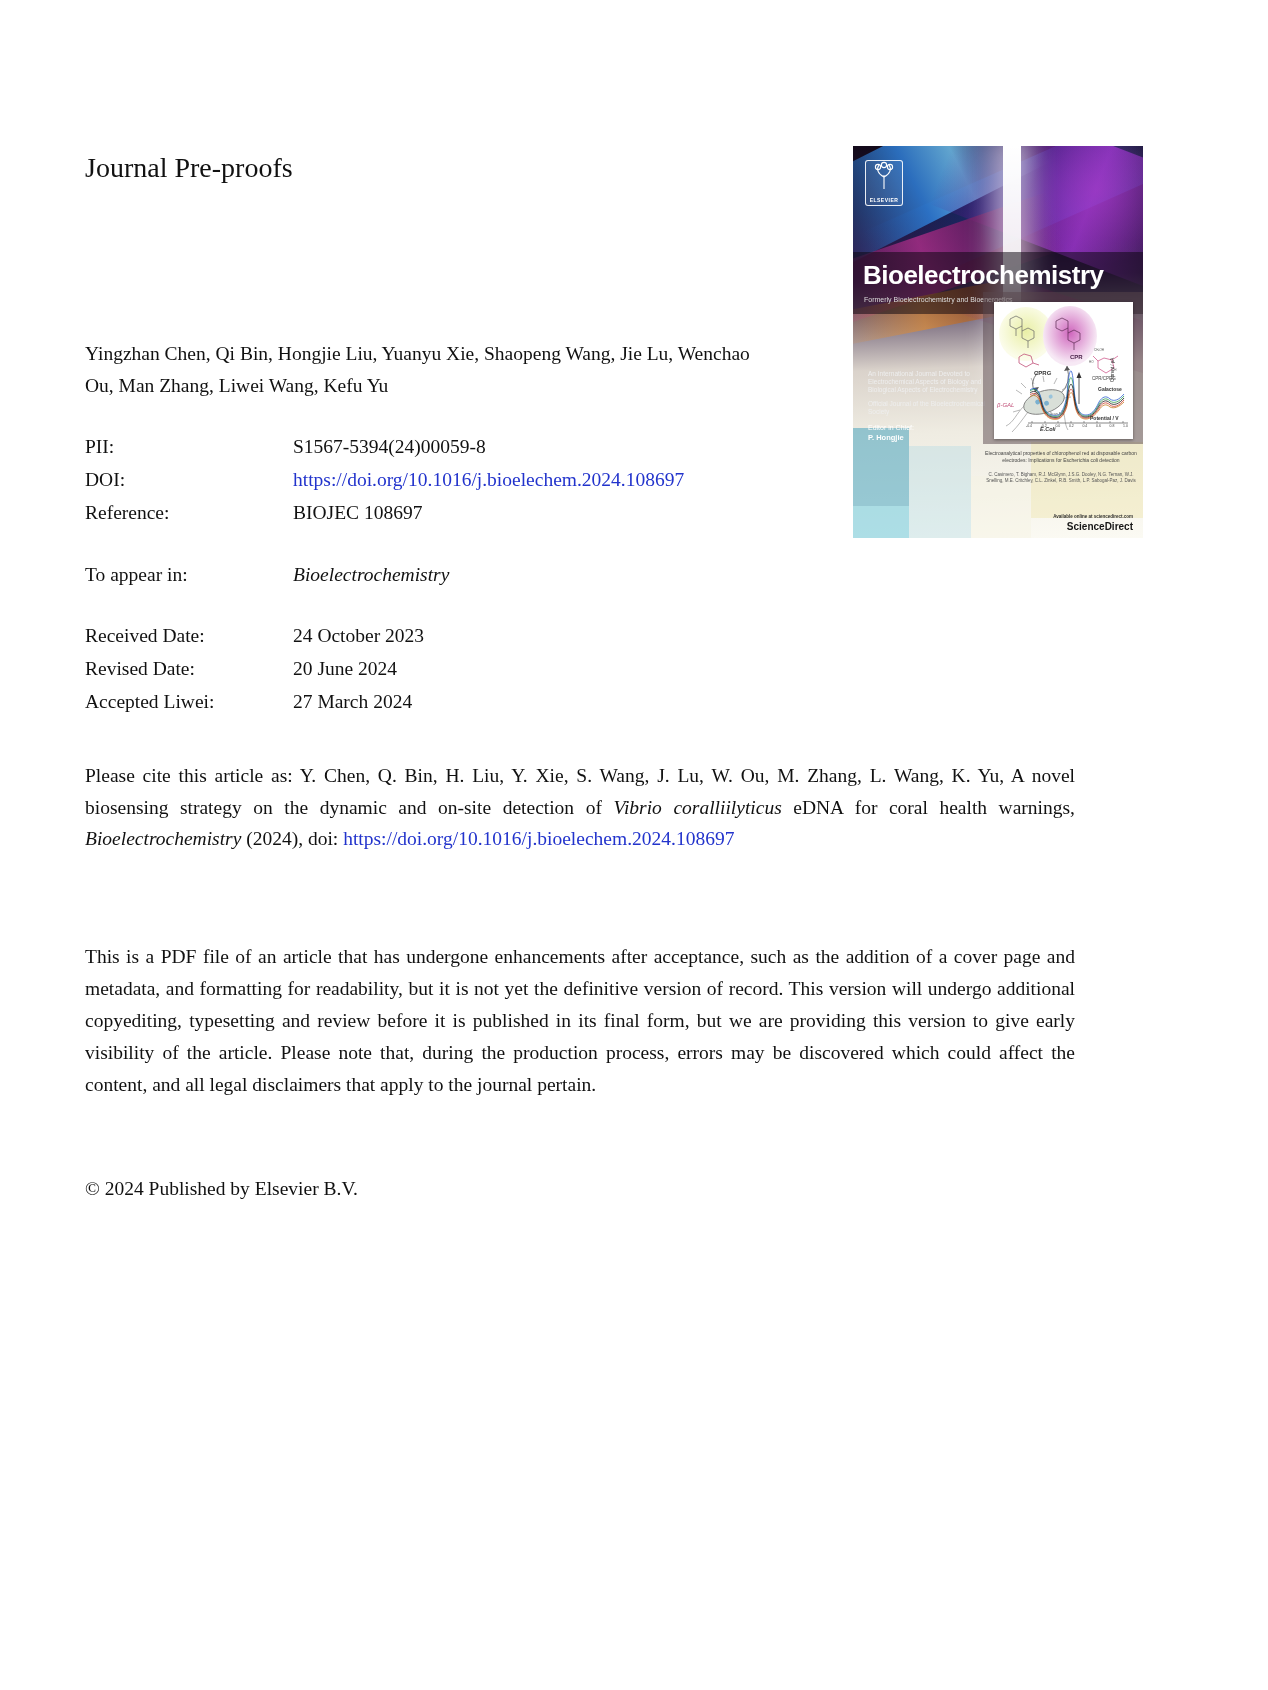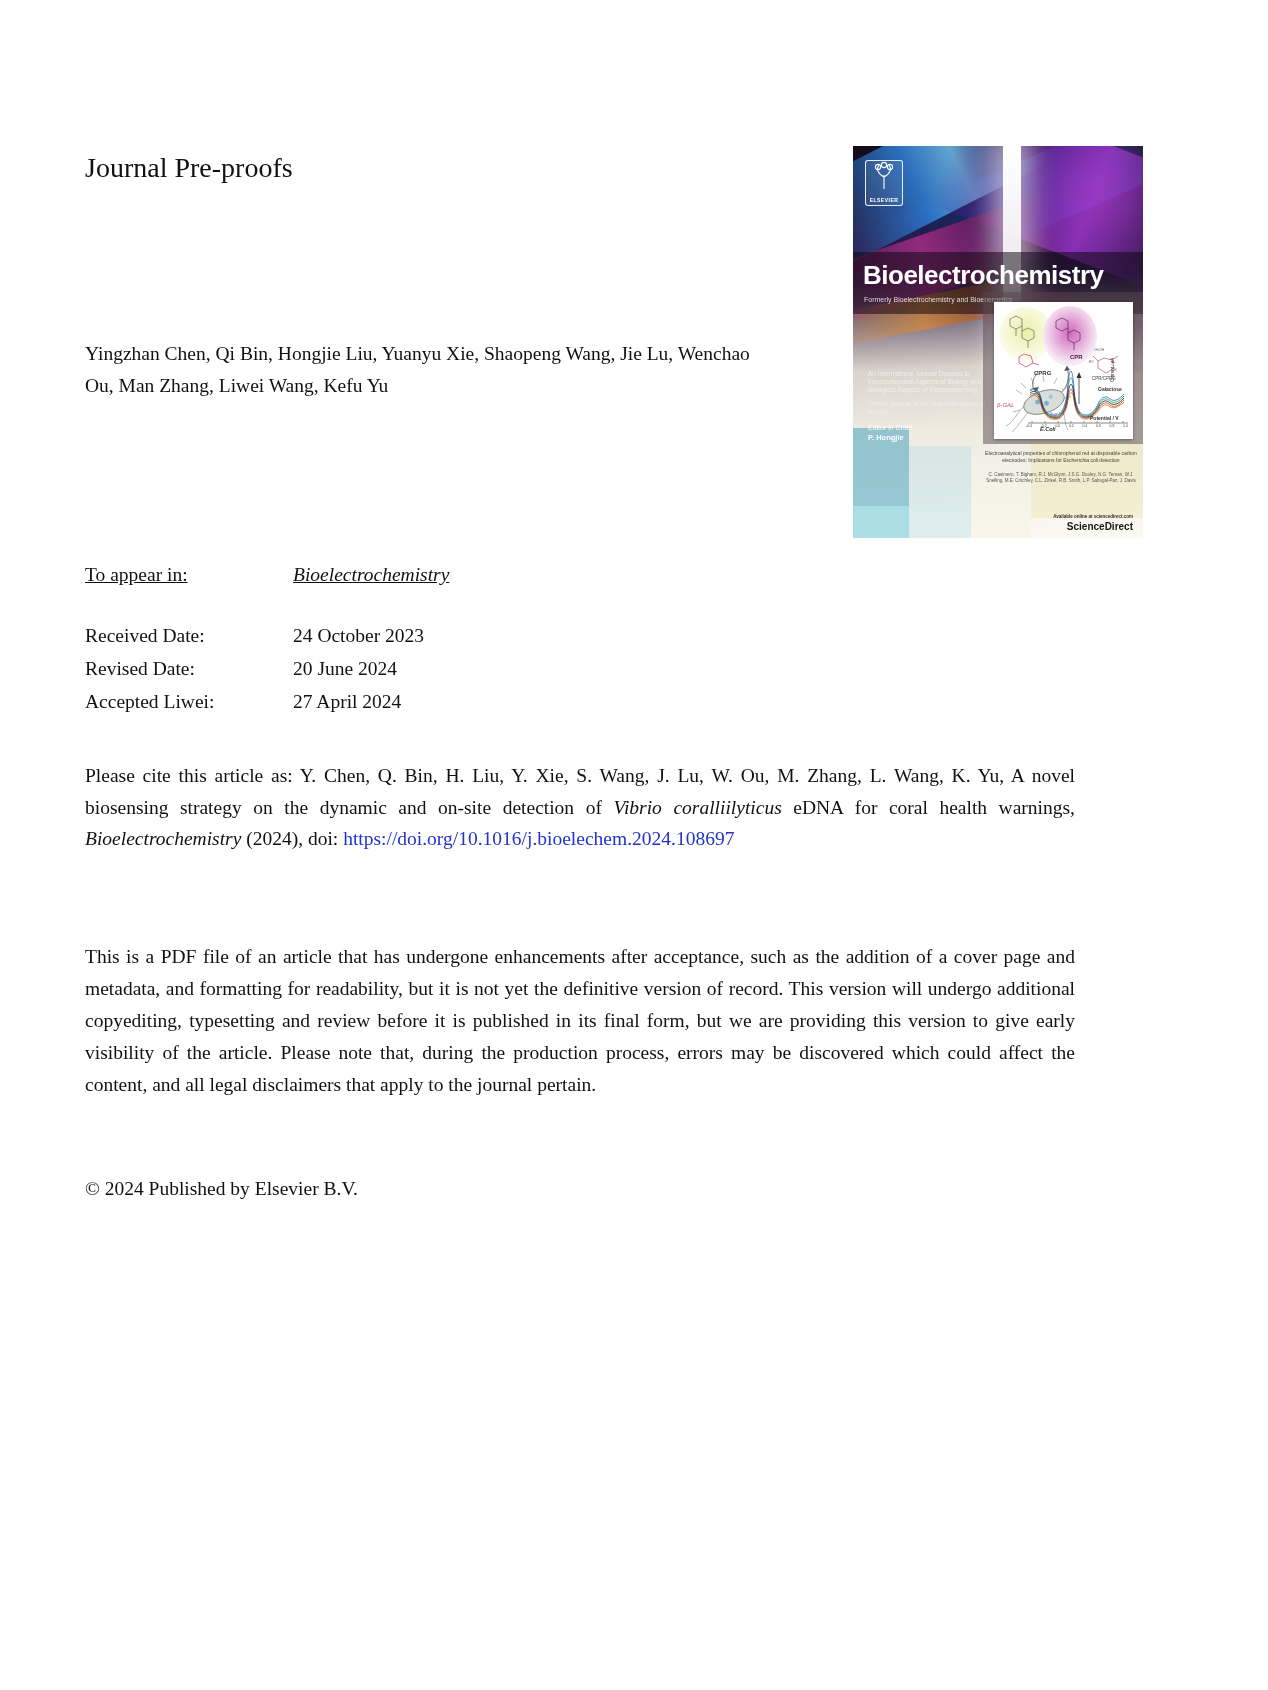--- a/index.html
+++ b/index.html
@@ -119,40 +119,54 @@
 </head>
 <body>
 
 <div class="page">
 
   <div class="abs header-title">Journal Pre-proofs</div>
 
 
   <div class="abs authors">Yingzhan Chen, Qi Bin, Hongjie Liu, Yuanyu Xie, Shaopeng Wang, Jie Lu, Wenchao Ou, Man Zhang, Liwei Wang, Kefu Yu</div>
 
-
-  <div class="abs meta" style="top:558px;text-decoration:underline;">
+  <div class="abs meta" style="top:430px;">
+    <div class="meta-row">
+      <div class="meta-label">PII:</div>
+      <div class="meta-value">S1567-5394(24)00059-8</div>
+    </div>
+    <div class="meta-row">
+      <div class="meta-label">DOI:</div>
+      <div class="meta-value"><a class="doi-link">https://doi.org/10.1016/j.bioelechem.2024.108697</a></div>
+    </div>
+    <div class="meta-row">
+      <div class="meta-label">Reference:</div>
+      <div class="meta-value">BIOJEC 108697</div>
+    </div>
+  </div>
+
+  <div class="abs meta" style="top:558px;">
     <div class="meta-row">
       <div class="meta-label">To appear in:</div>
       <div class="meta-value it">Bioelectrochemistry</div>
     </div>
   </div>
 
   <div class="abs meta" style="top:619px;">
     <div class="meta-row">
       <div class="meta-label">Received Date:</div>
       <div class="meta-value">24 October 2023</div>
     </div>
     <div class="meta-row">
       <div class="meta-label">Revised Date:</div>
       <div class="meta-value">20 June 2024</div>
     </div>
     <div class="meta-row">
       <div class="meta-label">Accepted Liwei:</div>
-      <div class="meta-value">27 April 2024</div>
+      <div class="meta-value">27 March 2024</div>
     </div>
   </div>
 
   <div class="abs para citation">
     <span>Please cite this article as: Y. Chen, Q. Bin, H. Liu, Y. Xie, S. Wang, J. Lu, W. Ou, M. Zhang, L. Wang, K. Yu, A novel biosensing strategy on the dynamic and on-site detection of </span><span class="it">Vibrio coralliilyticus</span><span> eDNA for coral health warnings, </span><span class="it">Bioelectrochemistry</span><span> (2024), doi: </span><a class="doi-link">https://doi.org/10.1016/j.bioelechem.2024.108697</a>
   </div>
 
   <div class="abs para disclaimer">This is a PDF file of an article that has undergone enhancements after acceptance, such as the addition of a cover page and metadata, and formatting for readability, but it is not yet the definitive version of record. This version will undergo additional copyediting, typesetting and review before it is published in its final form, but we are providing this version to give early visibility of the article. Please note that, during the production process, errors may be discovered which could affect the content, and all legal disclaimers that apply to the journal pertain.</div>
 
   <div class="abs copyright">© 2024 Published by Elsevier B.V.</div>

